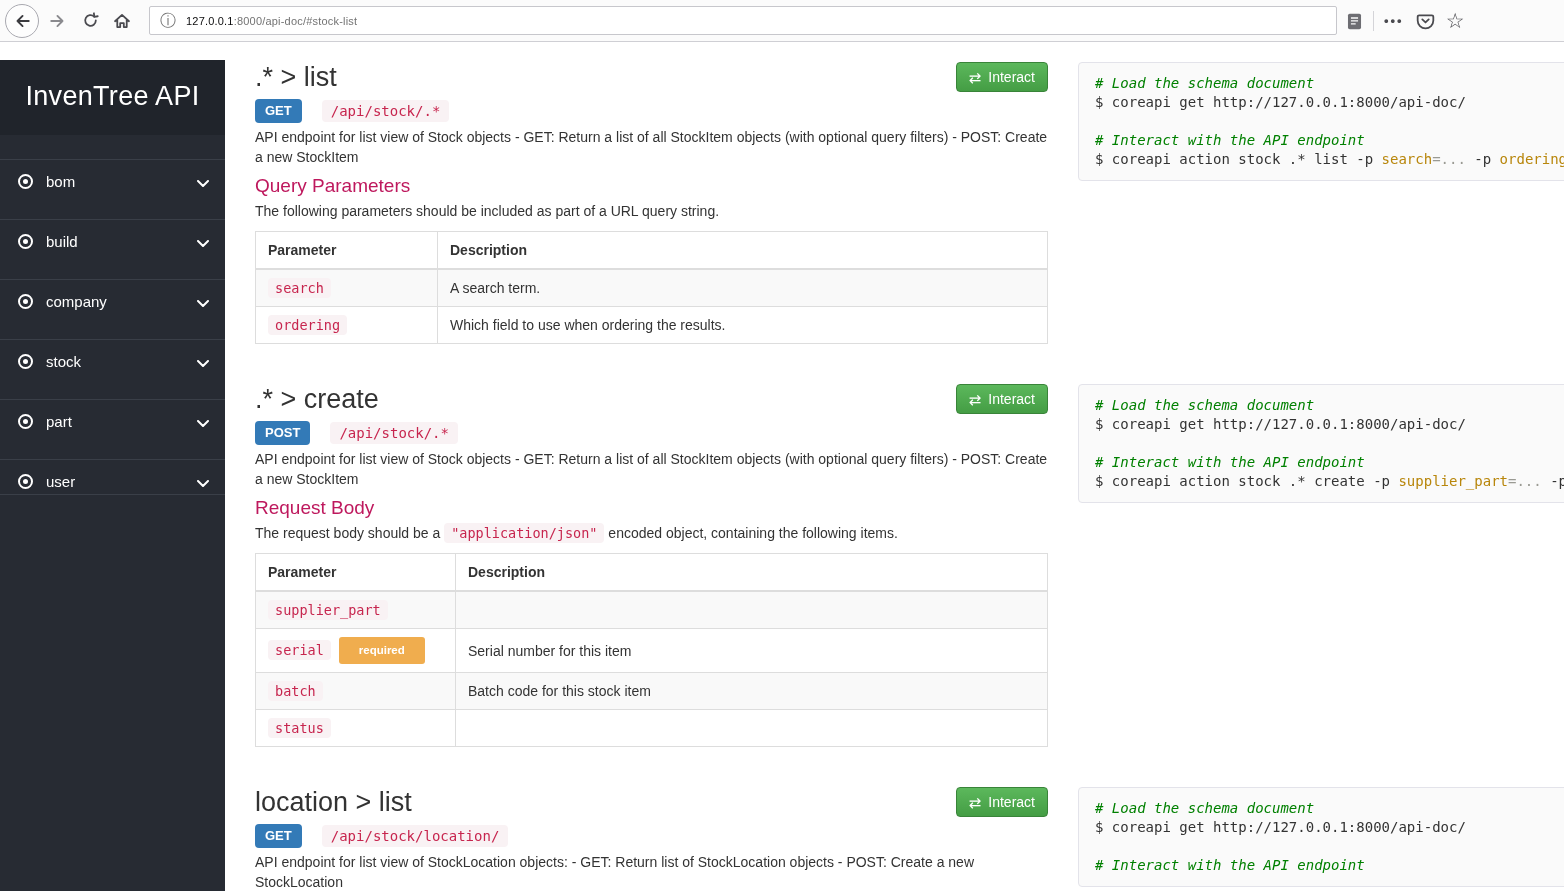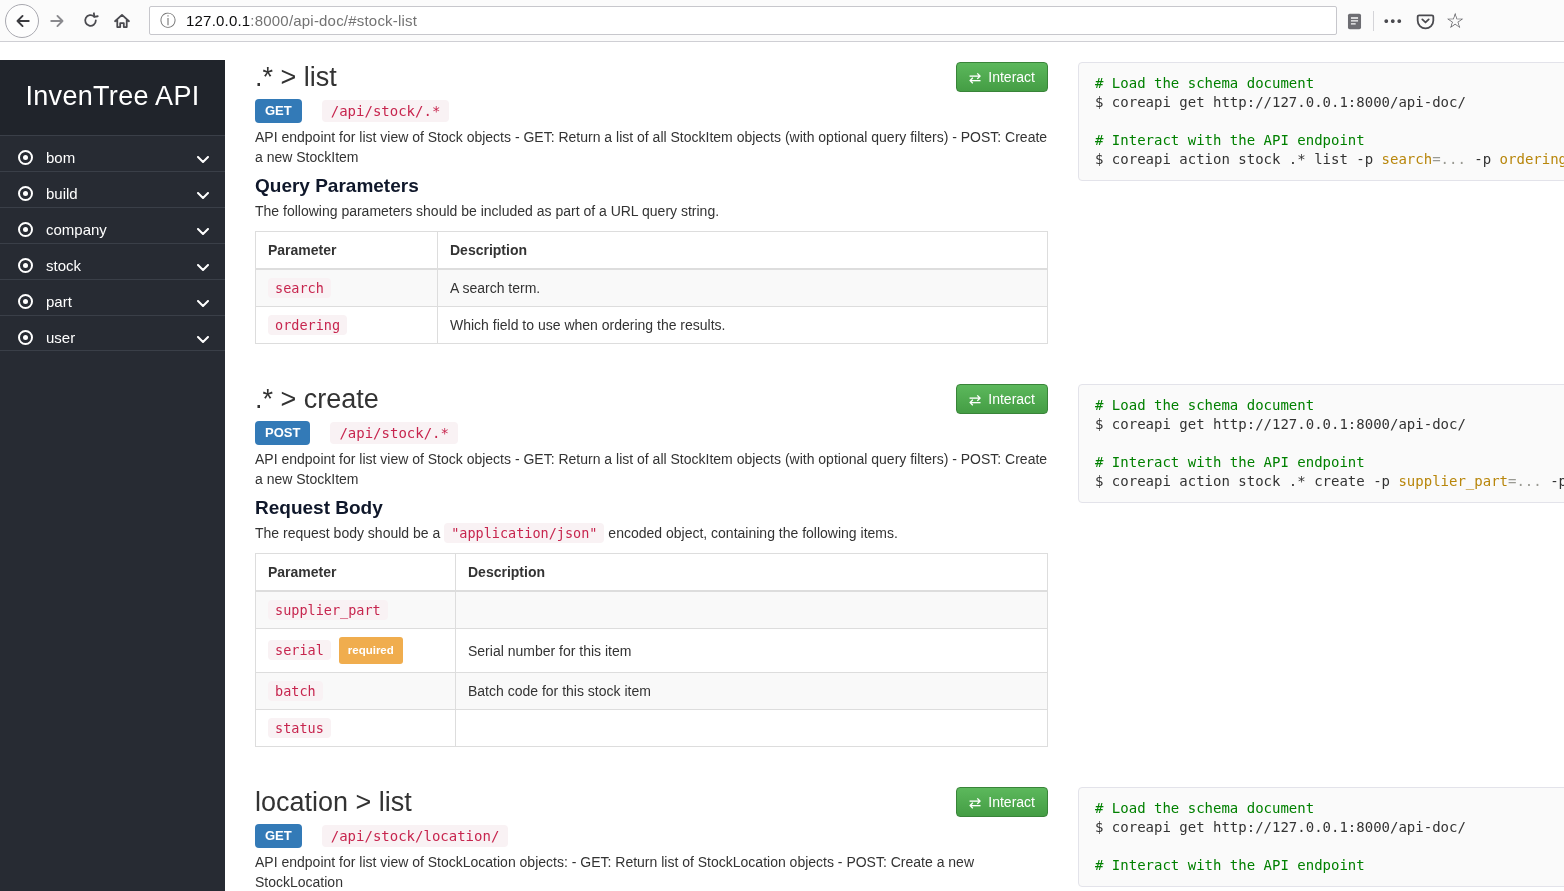--- a/index.html
+++ b/index.html
@@ -8,34 +8,34 @@
   .toolbar{position:absolute;top:0;left:0;width:1564px;height:42px;background:#fbfbfb;
            border-bottom:1px solid #cfcfd4;display:flex;align-items:center;box-sizing:border-box;z-index:20;}
   .tb-btn{display:flex;align-items:center;justify-content:center;background:none;border:none;padding:0;cursor:pointer;}
   .back-circle{width:34px;height:34px;border:1px solid #a9a9b0;border-radius:50%;background:#fdfdfd;
                margin-left:5px;display:flex;align-items:center;justify-content:center;}
   .tb-icon{width:18px;height:18px;}
   .fwd{margin-left:10px}.rld{margin-left:14px}.hom{margin-left:14px}
   .url-bar{display:flex;align-items:center;margin-left:18px;width:1188px;height:29px;background:#fff;
            border:1px solid #c7c7cc;border-radius:2px;box-sizing:border-box;padding:0 10px;}
   .info-glyph{font-size:16px;color:#737373;margin-right:10px;line-height:1;}
-  .url-text{font-size:15px;letter-spacing:.2px;white-space:nowrap;}
+  .url-text{font-size:11px;letter-spacing:.2px;white-space:nowrap;}
   .url-host{color:#0c0c0d;}
   .url-rest{color:#737373;}
   .tb-right{display:flex;align-items:center;margin-left:8px;}
   .tb-sep{width:1px;height:20px;background:#d4d4d8;margin:0 10px;}
   .dots{font-size:13px;color:#4a4a4f;letter-spacing:2px;font-weight:bold;}
   .star-glyph{font-size:21px;color:#4a4a4f;line-height:1;margin-left:12px;}
   
   .page{position:absolute;top:60px;left:0;width:1536px;height:849px;display:flex;}
   .sidebar{width:225px;flex-shrink:0;background:#272b33;}
   .sb-header{background:#20242b;padding:21px 8px 23px;text-align:center;}
   .sb-title{color:#fff;font-size:27px;letter-spacing:.3px;}
   .nav-item{display:flex;align-items:center;height:36px;padding:8px 16px 0 18px;border-top:1px solid #3a3f48;
-            color:#fff;font-size:15px;cursor:pointer;box-sizing:border-box;}
+            color:#fff;font-size:15px;cursor:pointer;box-sizing:border-box;margin-top:24px;}
   .nav-item:last-child{border-bottom:1px solid #3a3f48;}
   .bullseye{width:11px;height:11px;border:2px solid #fff;border-radius:50%;position:relative;margin-right:13px;flex-shrink:0;}
   .bullseye::after{content:"";position:absolute;left:50%;top:50%;width:5px;height:5px;margin:-2.5px 0 0 -2.5px;
                    background:#fff;border-radius:50%;}
   .nav-chevron{margin-left:auto;}
   
   .main{flex:1;background:#fff;padding:2px 0 0 30px;position:relative;}
   .section{display:flex;margin-bottom:40px;}
   .section-left{width:793px;flex-shrink:0;}
   .sec-header{display:flex;justify-content:space-between;align-items:flex-start;}
@@ -44,36 +44,36 @@
                 border:1px solid #398439;border-radius:4px;color:#fff;font-size:14px;padding:6px 12px;
                 cursor:pointer;font-family:"Liberation Sans",sans-serif;margin-top:0;}
   .exch{font-size:15px;line-height:1;}
   .method-row{display:flex;align-items:center;}
   .method-badge{display:inline-block;background:#337ab7;color:#fff;font-weight:bold;font-size:13px;
                 padding:4px 10px 5px;border-radius:4px;margin-right:20px;}
   code.chip,.path-chip{font-family:"DejaVu Sans Mono",monospace;font-size:13.5px;color:#c7254e;
                 background:#f9f2f4;padding:2px 7px;border-radius:4px;white-space:nowrap;}
   .path-chip{font-size:14px;padding:3px 9px;}
   p.desc{margin:4px 0 0;font-size:14px;line-height:20px;}
-  h2.sub-h{font-size:19px;font-weight:700;margin:8px 0 0;line-height:22px;color:#0f172a;}
+  h2.sub-h{font-size:19px;font-weight:400;margin:8px 0 0;line-height:22px;color:#be185d;}
   p.intro{margin:4px 0 0;font-size:14px;line-height:20px;}
   table.param-table{border-collapse:collapse;width:793px;margin-top:10px;}
   .param-table th,.param-table td{border:1px solid #ddd;padding:8px 12px;font-size:14px;text-align:left;
                 line-height:20px;vertical-align:middle;}
   .param-table thead th{border-bottom-width:2px;font-weight:bold;background:#fff;}
   .param-table tbody tr:nth-child(odd){background:#f9f9f9;}
   .sec-0 col.cp{width:182px;} .sec-1 col.cp{width:200px;} 
   .required-badge{display:inline-block;background:#f0ad4e;color:#fff;font-size:11.5px;font-weight:bold;
-                  padding:3px 9px 4px;border-radius:3px;margin-left:8px;vertical-align:1px;}
+                  padding:3px 20px 4px;border-radius:3px;margin-left:8px;vertical-align:1px;}
   
   .section-right{margin-left:30px;width:640px;flex-shrink:0;}
   .code-panel{background:#fafafa;border:1px solid #e3e3ea;border-radius:4px;margin:0;
               padding:11px 16px;font-family:"DejaVu Sans Mono",monospace;font-size:14px;line-height:19px;
               color:#333;white-space:pre;overflow:hidden;}
-  .c-comment{color:#008000;}
+  .c-comment{color:#008000;font-style:italic;}
   .c-plain{color:#333;}
   .c-param{color:#b8860b;}
   .c-dim{color:#9a9a93;}
 </style>
 </head>
 <body>
 
 <div class="toolbar">
   <button class="tb-btn back-circle">
     <span class="tb-icon">

